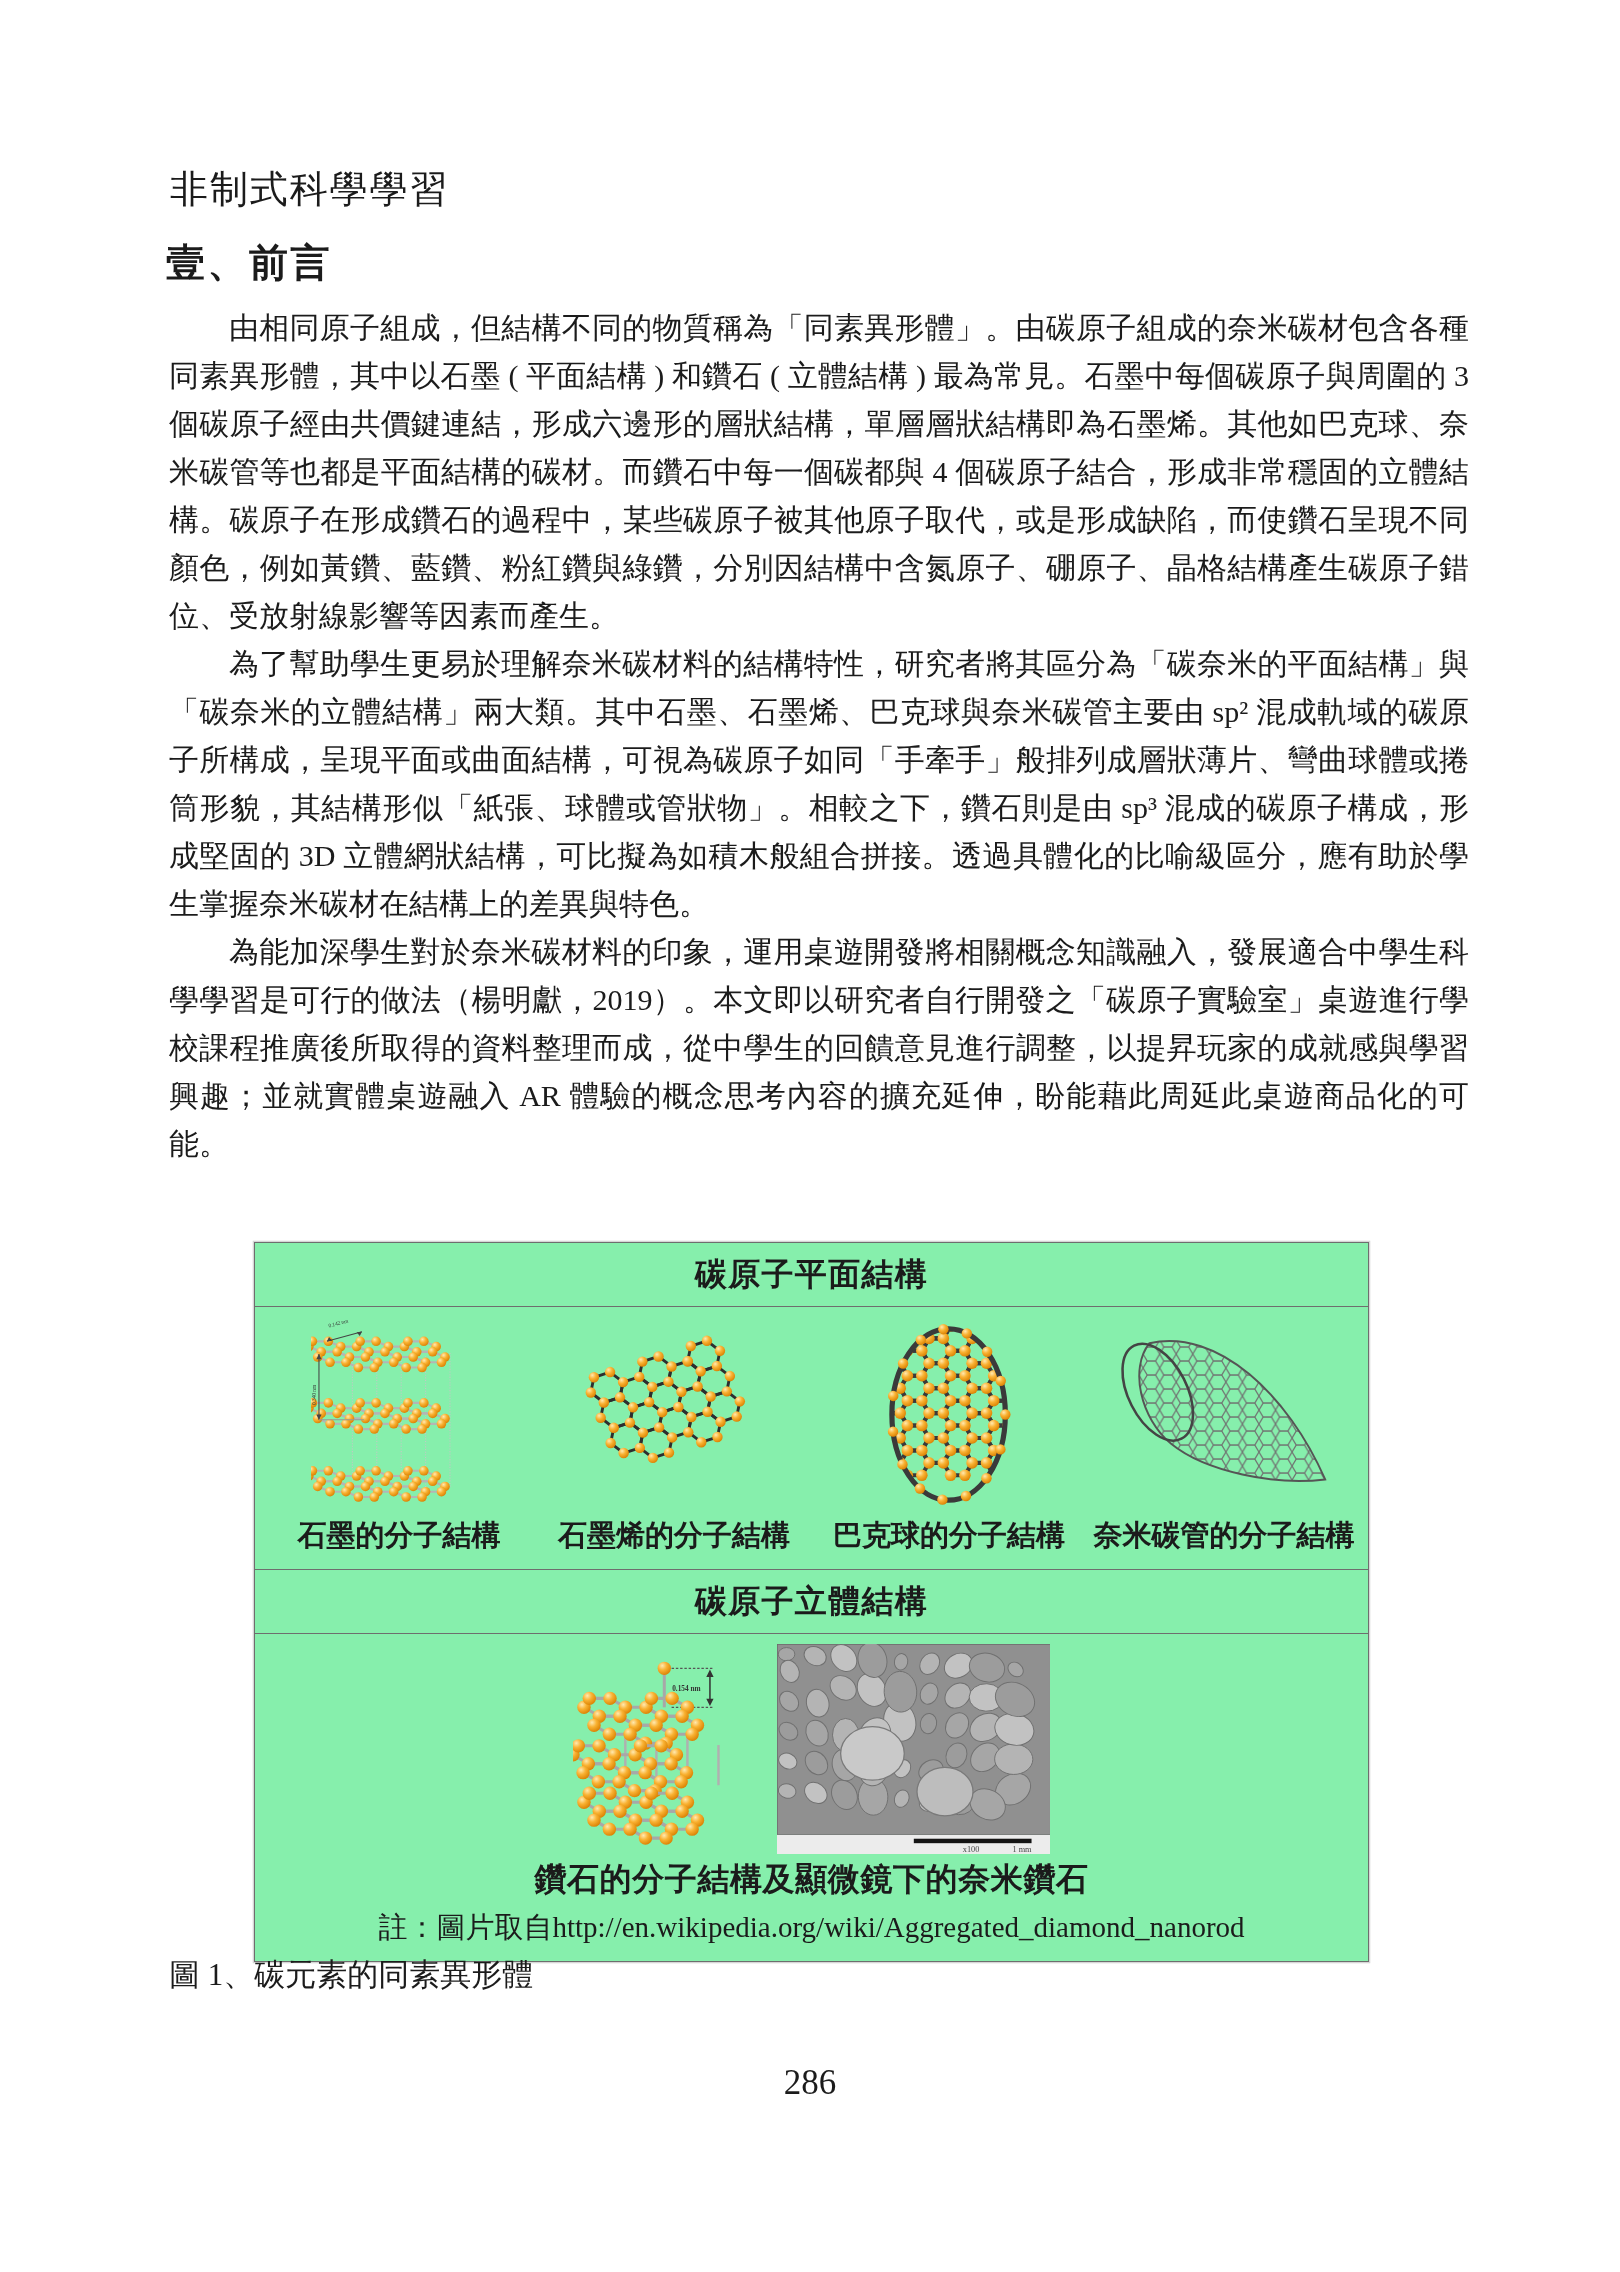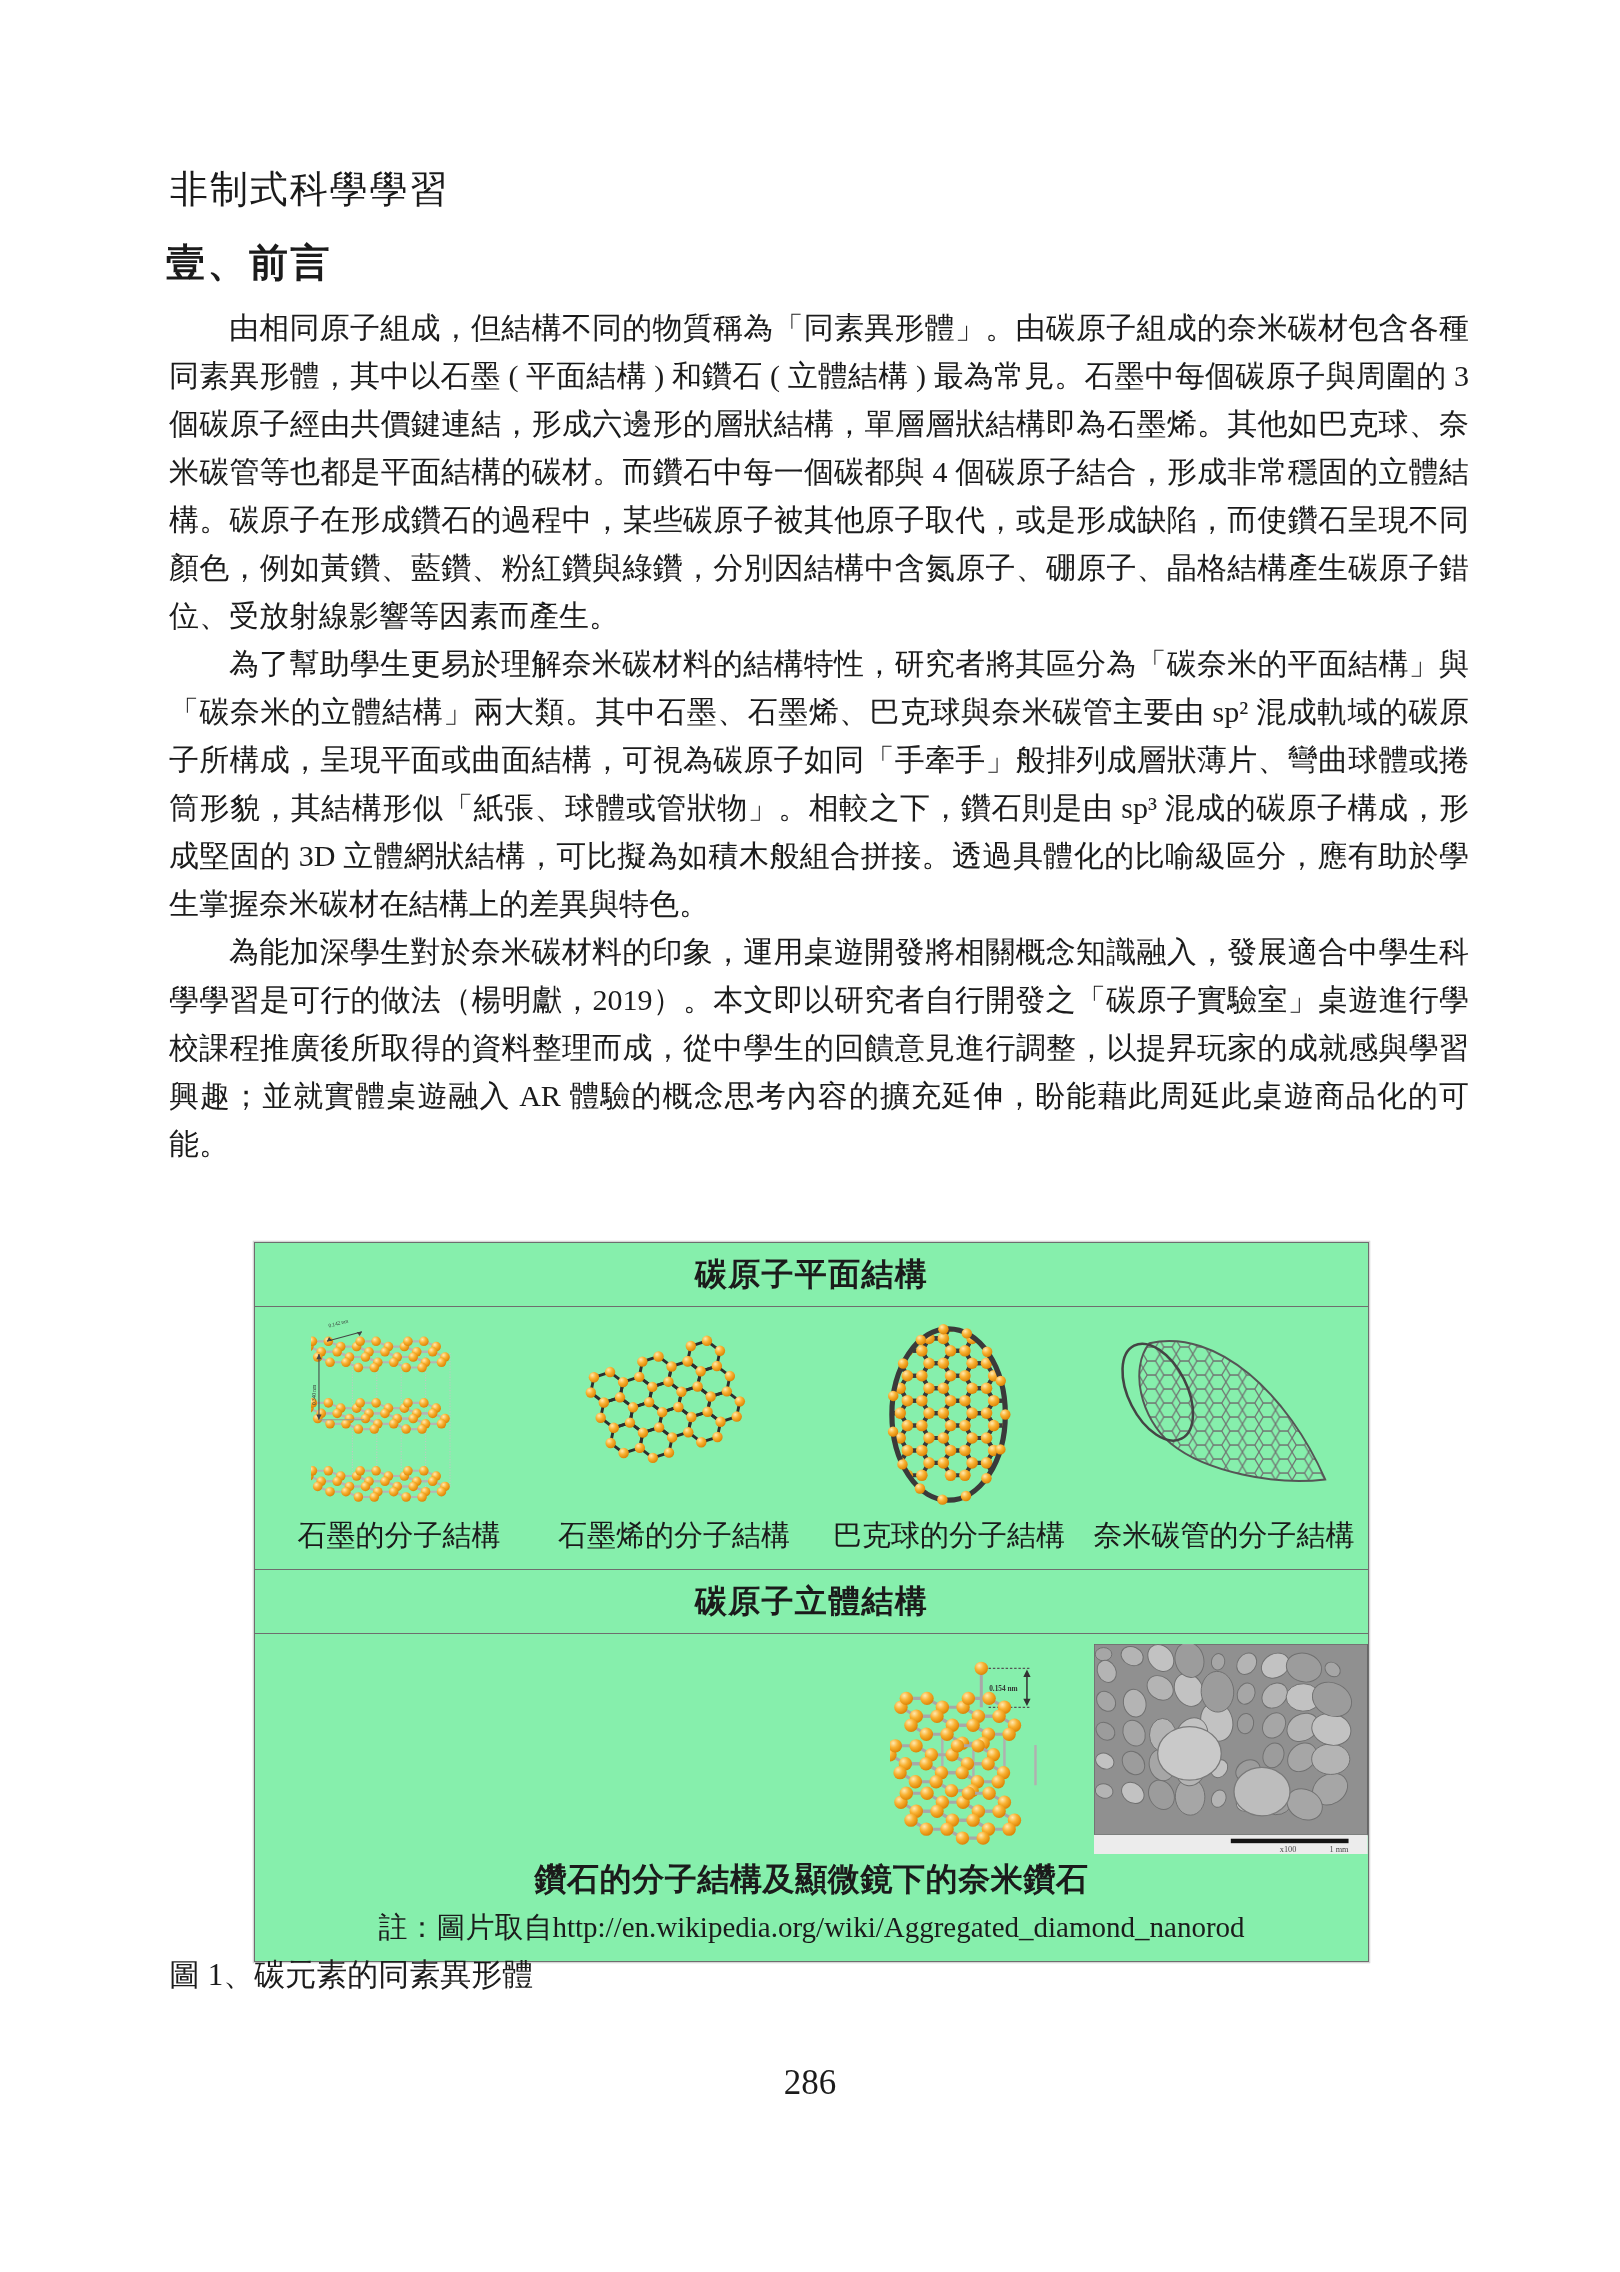--- a/index.html
+++ b/index.html
@@ -11,24 +11,24 @@
   .running-header{position:absolute;left:170px;top:164px;font-size:38px;letter-spacing:1.9px;font-family:Liberation Serif, serif;}
   .section-title{position:absolute;left:166px;top:236px;font-size:39px;font-weight:bold;letter-spacing:2.5px;}
   .body-text{position:absolute;left:169px;top:304px;width:1300px;font-size:30px;line-height:48px;text-align:justify;text-justify:inter-ideograph;}
   .body-text p{margin:0;text-indent:2em;}
   
   .figure{position:absolute;left:254px;top:1242px;width:1113px;border:1.3px solid #6e6e6e;box-shadow:0 0 0 1.3px #d6d6d6;background:#86efac;}
   .fig-header{text-align:center;font-size:32px;font-weight:600;padding:10.2px 0 9px;border-bottom:1.3px solid #6e6e6e;letter-spacing:1.3px;}
   .fig-row-planar{display:flex;align-items:flex-end;justify-content:space-between;padding:11.4px 6.4px 12.7px;border-bottom:1.3px solid #6e6e6e;}
   .fig-cell{flex:1;display:flex;flex-direction:column;align-items:center;min-width:0;}
   .fig-cell svg{height:191px;width:auto;}
-  .fig-label{font-size:29px;font-weight:normal;margin-top:6.4px;white-space:nowrap;}
+  .fig-label{font-size:29px;font-weight:bold;margin-top:6.4px;white-space:nowrap;}
   .fig-header-solid{border-bottom:1.3px solid #6e6e6e;}
   .fig-row-solid{padding:10.2px 0 12.7px;text-align:center;}
-  .solid-images{display:flex;justify-content:flex-end;align-items:flex-start;gap:21.6px;}
+  .solid-images{display:flex;justify-content:center;align-items:flex-start;gap:21.6px;}
   .solid-images svg{height:210px;width:auto;}
   .fig-inner-caption{font-size:32px;font-weight:bold;margin-top:3.8px;letter-spacing:0.6px;}
   .fig-source-note{font-size:29px;margin-top:6.4px;}
   .figure-caption{position:absolute;left:169px;top:1954px;font-size:31px;}
   .page-number{position:absolute;left:0;top:2063px;width:100%;text-align:center;font-size:35px;}
   .hidden-defs{position:absolute;width:0;height:0;}
 </style>
 </head>
 <body>
 

